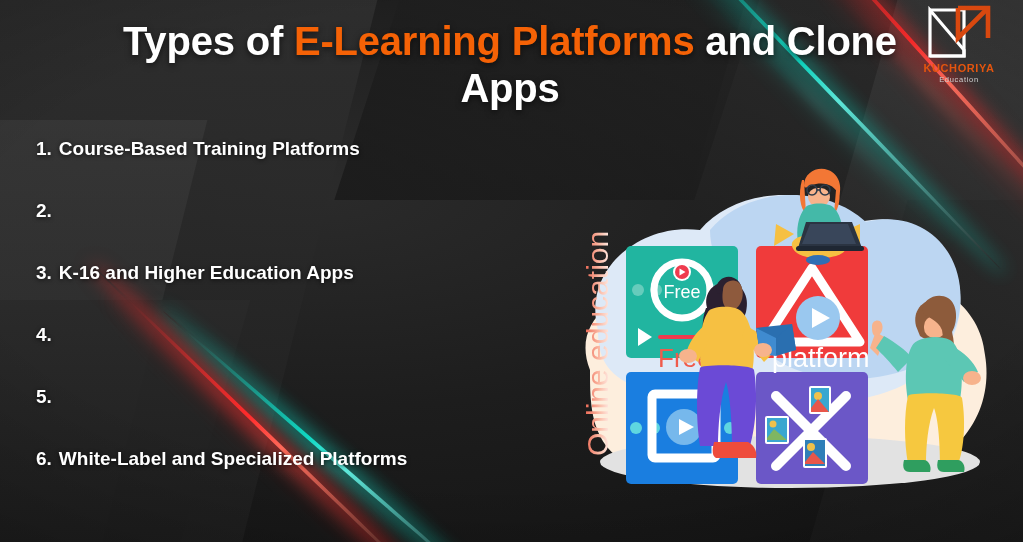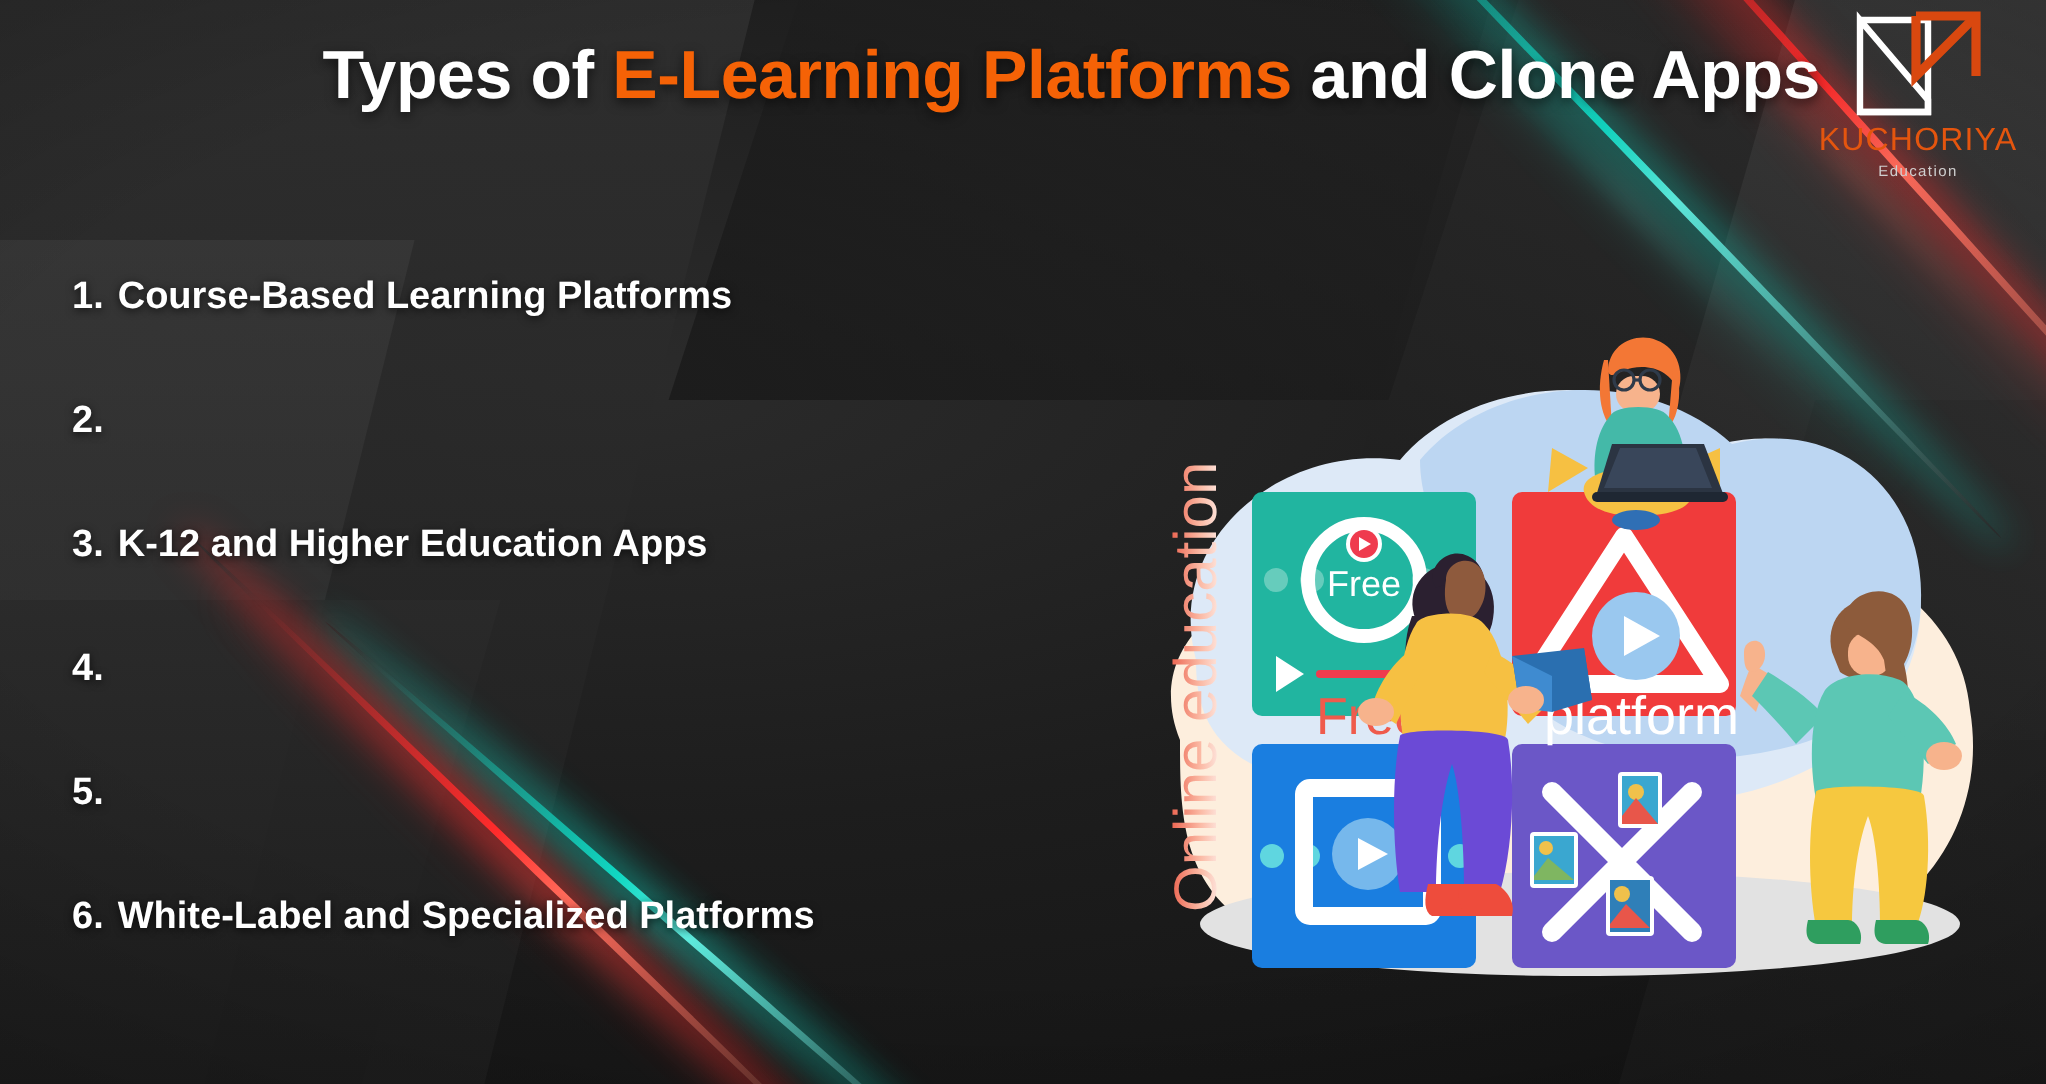--- a/index.html
+++ b/index.html
@@ -74,43 +74,43 @@
   .s-r1b{width:460px;height:11px;left:680px;top:60px;transform:rotate(48deg);opacity:.25;filter:blur(6px);}
   
   .s-r2{width:470px;height:4px;left:30px;top:430px;transform:rotate(44deg);}
   .s-t2{width:430px;height:4px;left:110px;top:450px;transform:rotate(41deg);}
   .s-r2b{width:400px;height:12px;left:60px;top:430px;transform:rotate(44deg);opacity:.25;filter:blur(7px);}
   .s-t2b{width:360px;height:12px;left:140px;top:450px;transform:rotate(41deg);opacity:.22;filter:blur(7px);}
 
   
   .title{
     position:absolute;left:110px;top:18px;width:800px;
-    text-align:right;line-height:1.18;
-    font-size:34px;font-weight:bold;color:#ffffff;
+    text-align:center;line-height:1.18;
+    font-size:40px;font-weight:bold;color:#ffffff;
     letter-spacing:-.2px;
     text-shadow:0 2px 6px rgba(0,0,0,.6);
   }
   .title .accent{color:#f56206;}
 
   
   .list{position:absolute;left:36px;top:138px;width:560px;}
   .list-item{
     display:flex;align-items:baseline;
     height:62px;
     font-size:19px;font-weight:bold;color:#ffffff;
     text-shadow:0 1px 4px rgba(0,0,0,.7);
     white-space:nowrap;
   }
   .list-num{margin-right:7px;}
 
   
   .logo{position:absolute;right:12px;top:4px;width:104px;text-align:center;}
   .logo-mark{width:70px;height:56px;margin:0 auto;display:block;}
   .logo-name{
-    font-size:16px;font-weight:normal;color:#e4550e;letter-spacing:.6px;
+    font-size:11px;font-weight:bold;color:#e4550e;letter-spacing:.6px;
     margin-top:2px;
   }
   .logo-sub{font-size:7.5px;color:#cfcfcf;letter-spacing:.7px;margin-top:1px;}
 
   
   .illus{position:absolute;left:560px;top:150px;width:450px;height:360px;}
   .illus svg{display:block;width:450px;height:360px;}
 </style>
 </head>
 <body>
@@ -136,28 +136,28 @@
 
   <div class="vign"></div>
 
   <div class="title">
     <span>Types of </span><span class="accent">E-Learning Platforms</span><span> and  Clone Apps</span>
   </div>
 
   <div class="list">
     <div class="list-item">
       <span class="list-num">1.</span>
-      <span>Course-Based Learning Platforms</span>
+      <span>Course-Based Training Platforms</span>
     </div>
     <div class="list-item">
       <span class="list-num">2.</span>
     </div>
     <div class="list-item">
       <span class="list-num">3.</span>
-      <span>K-12 and  Higher Education Apps</span>
+      <span>K-16 and  Higher Education Apps</span>
     </div>
     <div class="list-item">
       <span class="list-num">4.</span>
     </div>
     <div class="list-item">
       <span class="list-num">5.</span>
     </div>
     <div class="list-item">
       <span class="list-num">6.</span>
       <span>White-Label and  Specialized Platforms</span>

